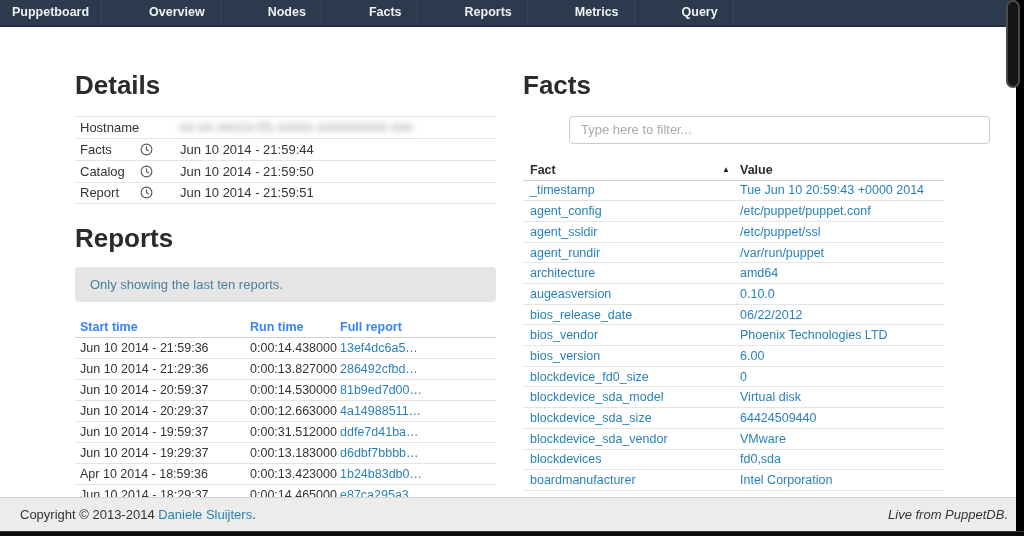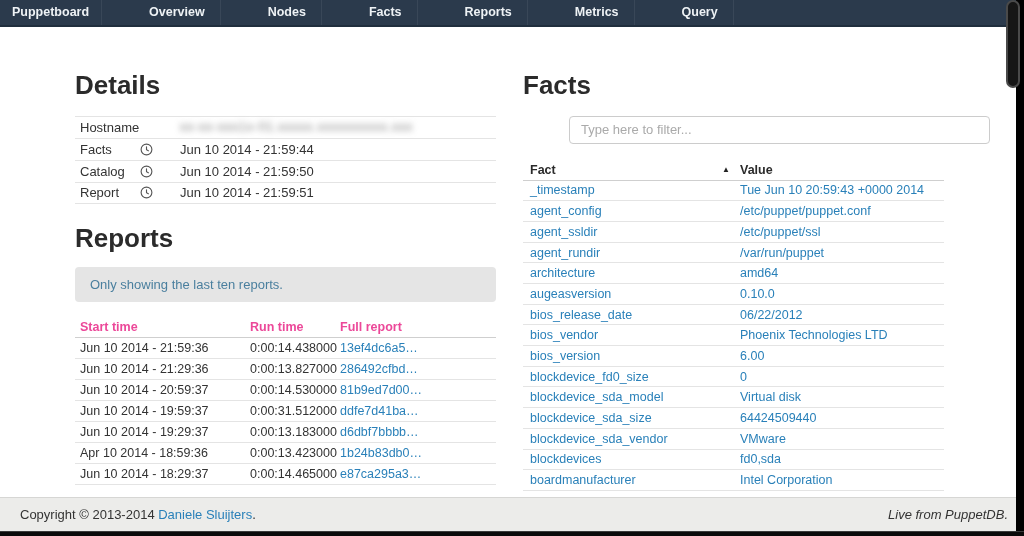--- a/index.html
+++ b/index.html
@@ -45,21 +45,21 @@
 
   
   .alert {
     margin-top:15px; background:#e5e5e5; color:#4a7f9e;
     border-radius:4px; padding:10px 15px; font-size:13px;
   }
 
   
   .rtable { margin-top:15px; font-size:12.5px; }
   .rrow { display:flex; align-items:center; height:21px; border-bottom:1px solid #e4e4e4; }
-  .rrow.rhead { font-weight:700; color:#ec4899; border-bottom:1px solid #cfcfcf; }
+  .rrow.rhead { font-weight:700; color:#3b82f6; border-bottom:1px solid #cfcfcf; }
   .rc1 { width:175px; padding-left:5px; }
   .rc2 { width:90px; }
   .rc3 { flex:1; }
   a.lnk { color:#2980b9; text-decoration:none; cursor:pointer; }
 
   
   .filter-input {
     margin-top:16px; width:100%; height:28px; padding:0 11px;
     border:1px solid #cccccc; border-radius:4px; font-size:13px; color:#555;
     font-family:"Liberation Sans", sans-serif; outline:none; background:#fff;margin-left:46px;
@@ -162,20 +162,25 @@
       <span class="rc1">Jun 10 2014 - 21:29:36</span>
       <span class="rc2">0:00:13.827000</span>
       <span class="rc3"><a class="lnk">286492cfbd…</a></span>
     </div>
     <div class="rrow">
       <span class="rc1">Jun 10 2014 - 20:59:37</span>
       <span class="rc2">0:00:14.530000</span>
       <span class="rc3"><a class="lnk">81b9ed7d00…</a></span>
     </div>
     <div class="rrow">
+      <span class="rc1">Jun 10 2014 - 20:29:37</span>
+      <span class="rc2">0:00:12.663000</span>
+      <span class="rc3"><a class="lnk">4a14988511…</a></span>
+    </div>
+    <div class="rrow">
       <span class="rc1">Jun 10 2014 - 19:59:37</span>
       <span class="rc2">0:00:31.512000</span>
       <span class="rc3"><a class="lnk">ddfe7d41ba…</a></span>
     </div>
     <div class="rrow">
       <span class="rc1">Jun 10 2014 - 19:29:37</span>
       <span class="rc2">0:00:13.183000</span>
       <span class="rc3"><a class="lnk">d6dbf7bbbb…</a></span>
     </div>
     <div class="rrow">

